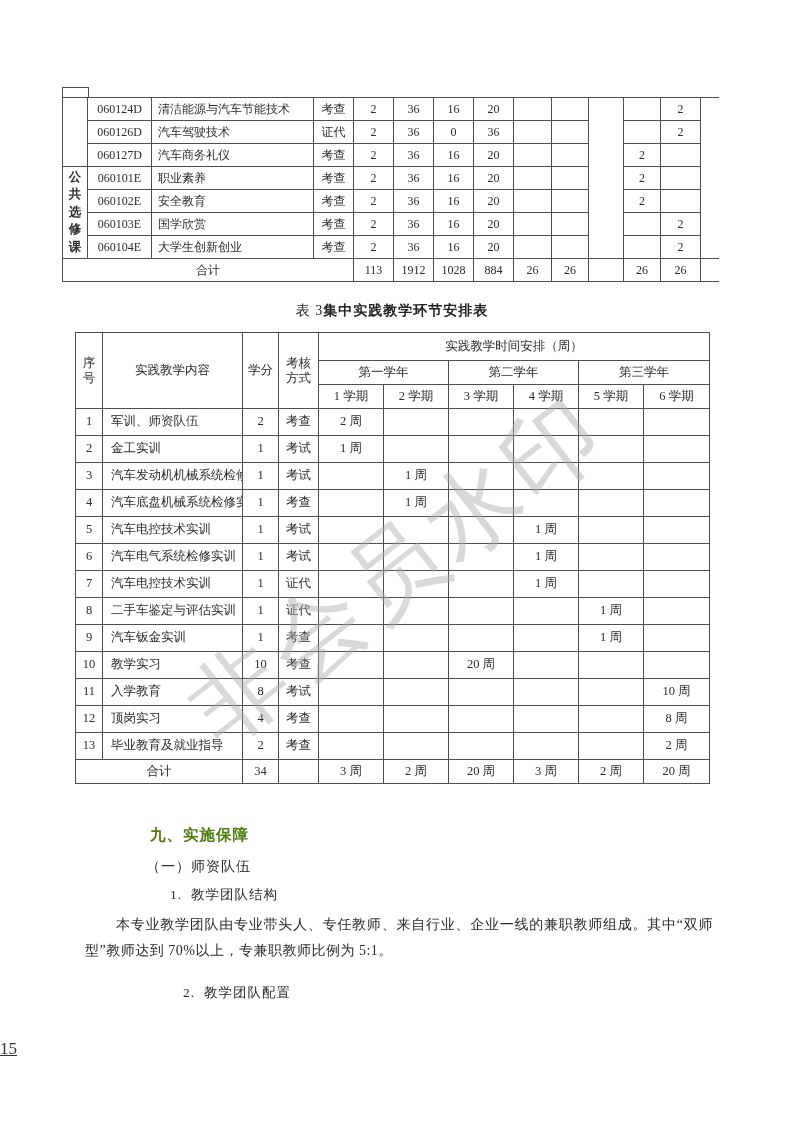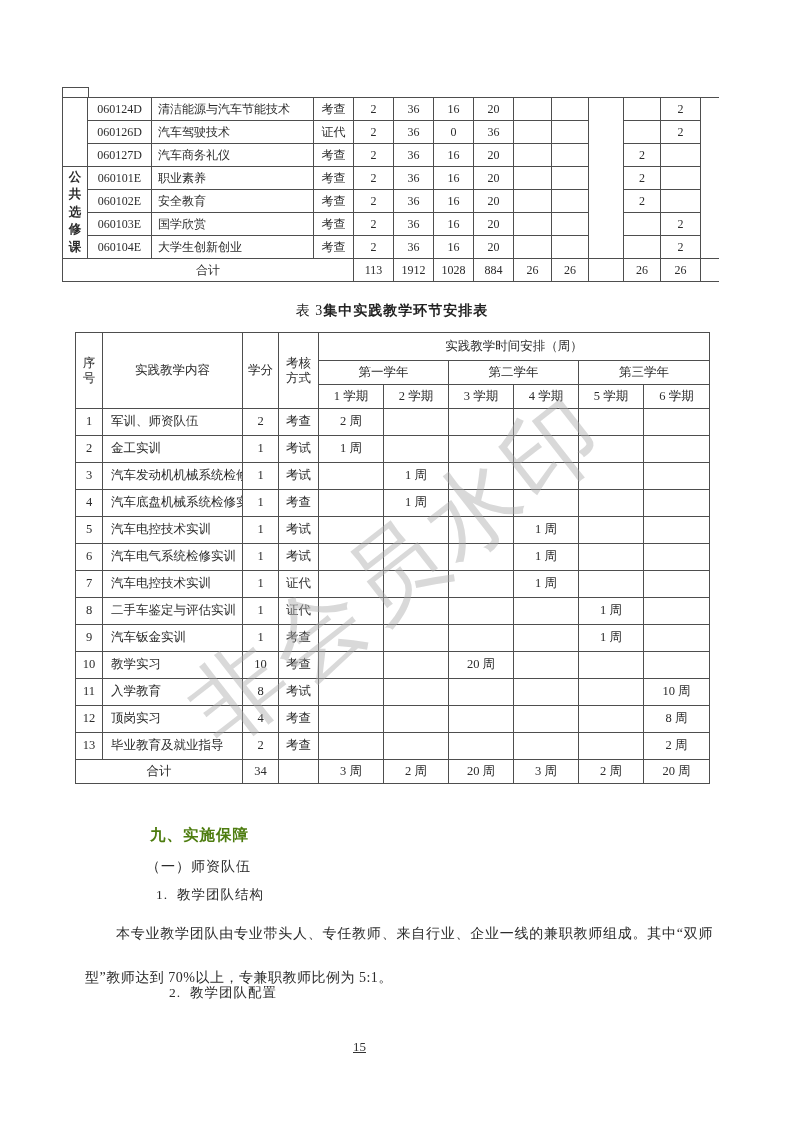--- a/index.html
+++ b/index.html
@@ -31,24 +31,24 @@
   .pre{white-space:pre-line;line-height:15px;}
   
   .wm{position:absolute;left:150px;top:508px;width:490px;text-align:center;white-space:nowrap;
       font-size:94px;letter-spacing:5px;color:rgba(170,170,170,0.45);
       transform:rotate(-38deg);z-index:4;pointer-events:none;
       font-family:"Liberation Serif","DejaVu Serif",serif;}
   
   .h9{position:absolute;left:150px;top:825px;font-family:"Liberation Sans","DejaVu Sans",sans-serif;
       font-weight:bold;font-size:15.5px;color:#4d7c0f;letter-spacing:1px;}
   .sub{position:absolute;left:146px;top:858px;font-size:14px;letter-spacing:1px;}
-  .itm{position:absolute;font-size:13.5px;white-space:pre-wrap;letter-spacing:1px;}
-  .para{position:absolute;left:85px;top:912px;width:628px;font-size:14px;line-height:44px;
+  .itm{position:absolute;font-size:13.5px;white-space:pre-wrap;letter-spacing:1px;margin-left:14px;}
+  .para{position:absolute;left:85px;top:912px;width:628px;font-size:14px;line-height:26px;
         text-align:justify;text-indent:31px;letter-spacing:0.5px;}
-  .pg{position:absolute;left:0;top:1039px;width:100%;text-align:center;font-size:13px;color:#333;text-decoration:underline;}
+  .pg{position:absolute;left:0;top:1039px;width:100%;font-size:17px;color:#333;text-decoration:underline;}
 </style>
 </head>
 <body>
 
 <div class="page">
 
   <div class="stub"></div>
 
   <table class="t2">
     <colgroup>

